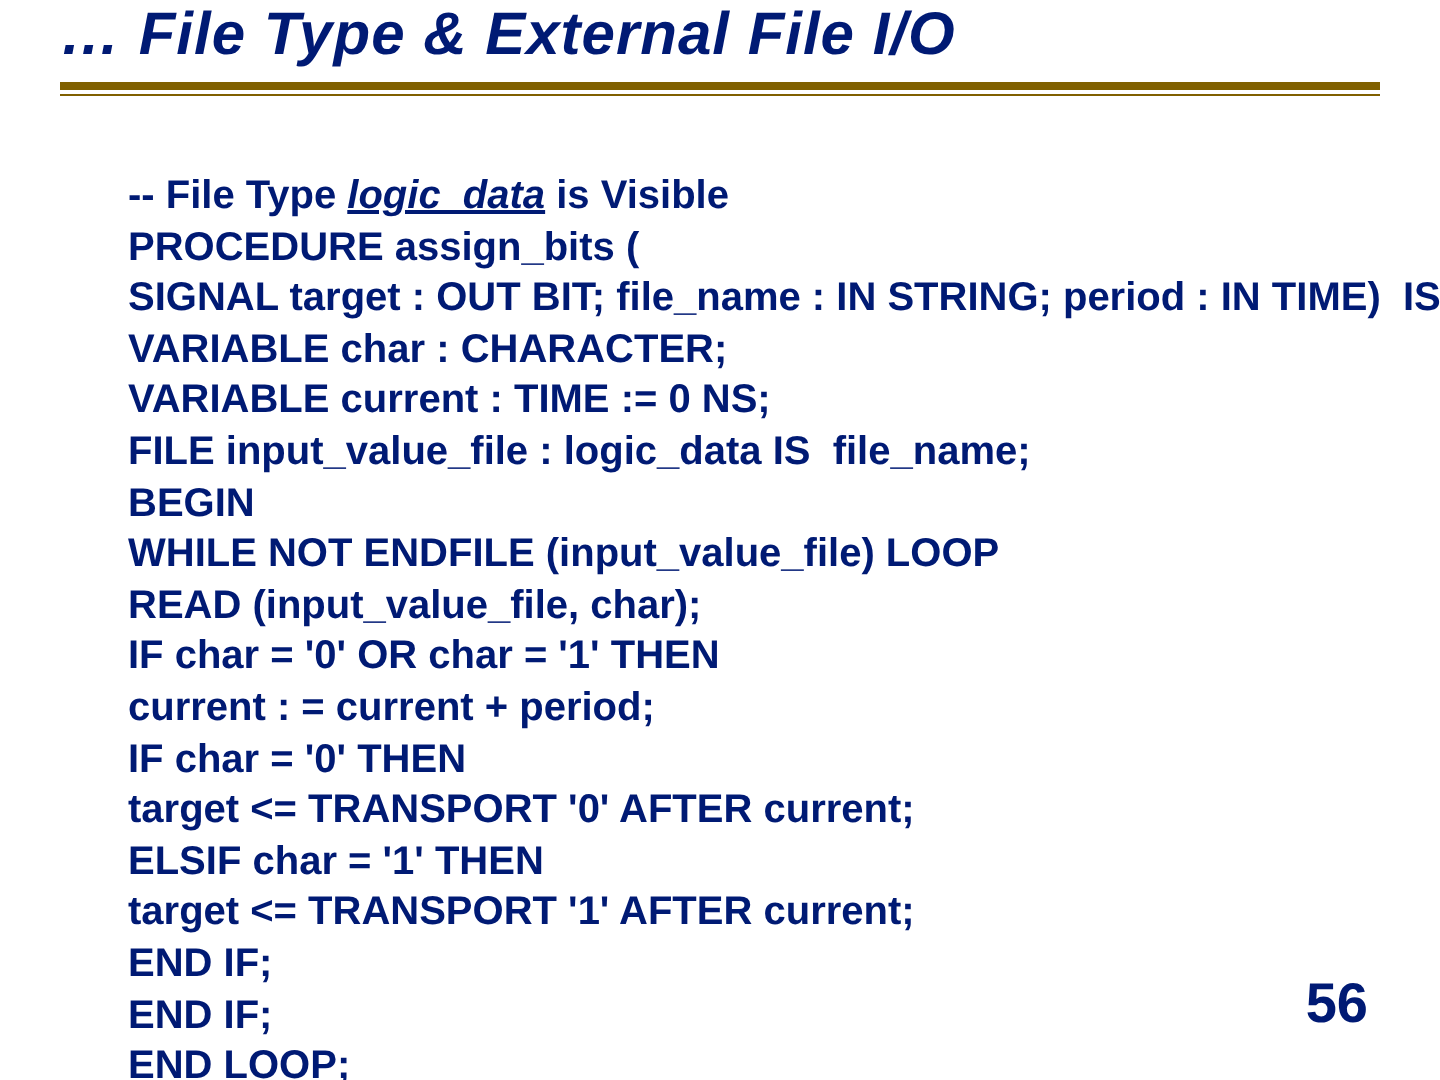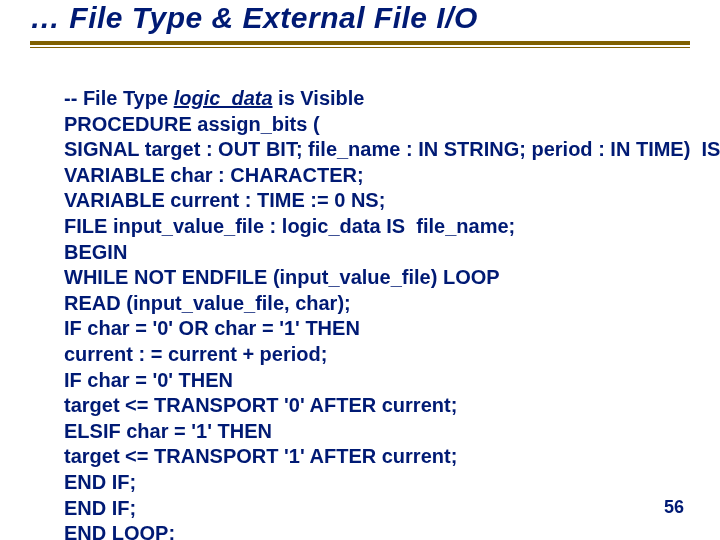--- a/index.html
+++ b/index.html
@@ -44,21 +44,21 @@
     line-height: 1.28;
     font-weight: bold;
     white-space: pre;
   }
   .code .emu { font-style: italic; text-decoration: underline; }
   .pagenum {
     position: absolute;
     right: 36px;
     bottom: 22px;
     color: #001a74;
-    font-size: 18px;
+    font-size: 28px;
     font-weight: bold;
   }
 </style>
 </head>
 <body>
 
 <div class="slide">
   <div class="title">… File Type &amp; External File I/O</div>
   <div class="rule"></div>
   <div class="rule2"></div>

